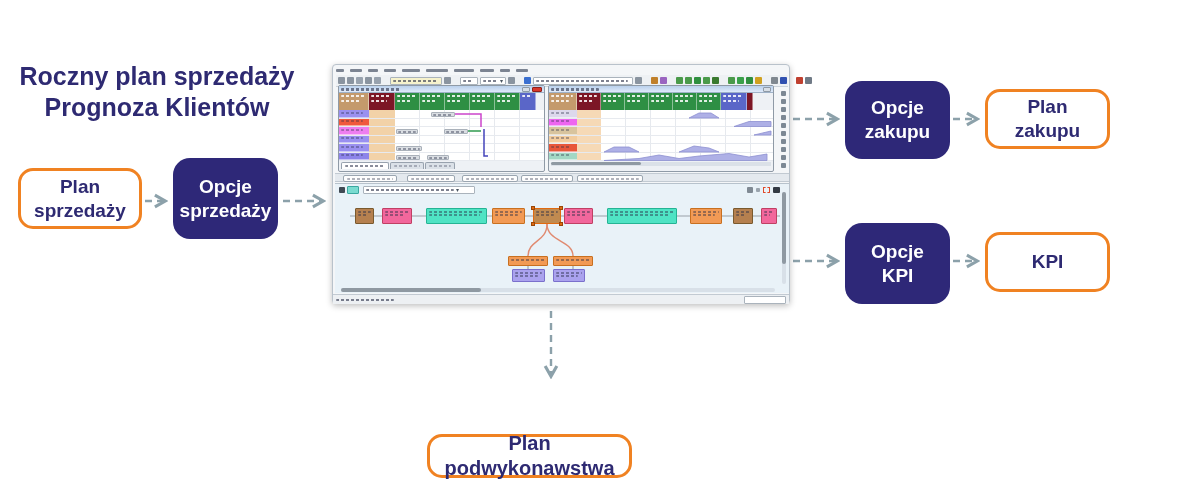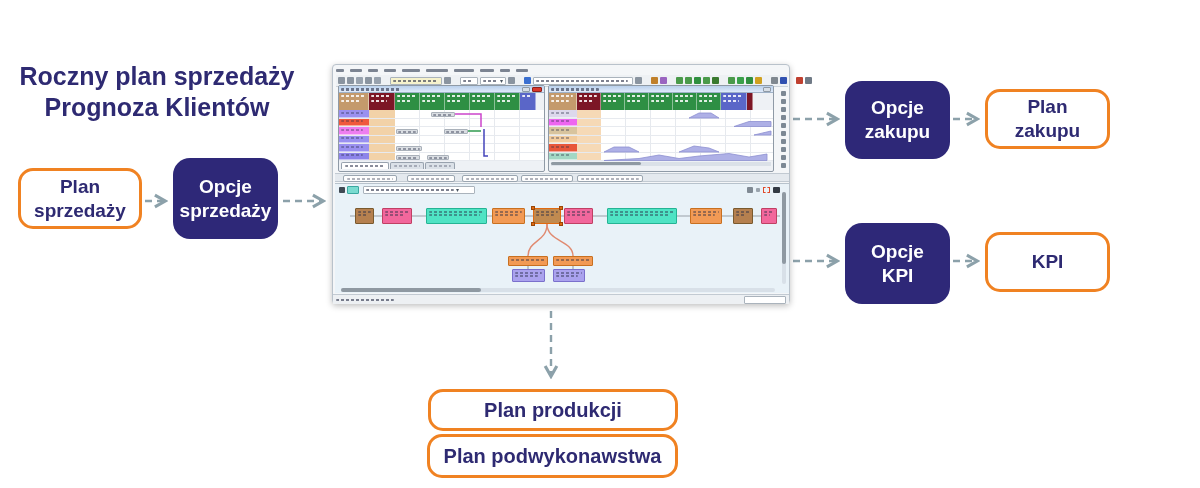--- a/index.html
+++ b/index.html
@@ -111,22 +111,21 @@
 sprzedaży</div>
 
   <div class="abs sb" style="left:845px; top:62px; width:105px; height:78px;">Opcje
 zakupu</div>
   <div class="abs ob" style="left:985px; top:70px; width:125px; height:60px;">Plan
 zakupu</div>
   <div class="abs sb" style="left:845px; top:204px; width:105px; height:81px;">Opcje
 KPI</div>
   <div class="abs ob" style="left:985px; top:213px; width:125px; height:60px;">KPI</div>
 
-  <div class="abs ob" style="left:428px; top:370px; width:250px; height:42px; font-size:20px;">Plan produkcji</div>
-  <div class="abs ob" style="left:427px; top:415px; width:251px; height:44px; font-size:20px;">Plan podwykonawstwa</div>
+  <div class="abs ob" style="left:427px; top:415px; width:205px; height:44px; font-size:20px;">Plan podwykonawstwa</div>
 
   <div class="abs app">
 
     <div class="abs menubar" id="menubar">
         <div class="menu-item" style="width: 8px;"></div>
         <div class="menu-item" style="width: 12px;"></div>
         <div class="menu-item" style="width: 10px;"></div>
         <div class="menu-item" style="width: 12px;"></div>
         <div class="menu-item" style="width: 18px;"></div>
         <div class="menu-item" style="width: 22px;"></div>

